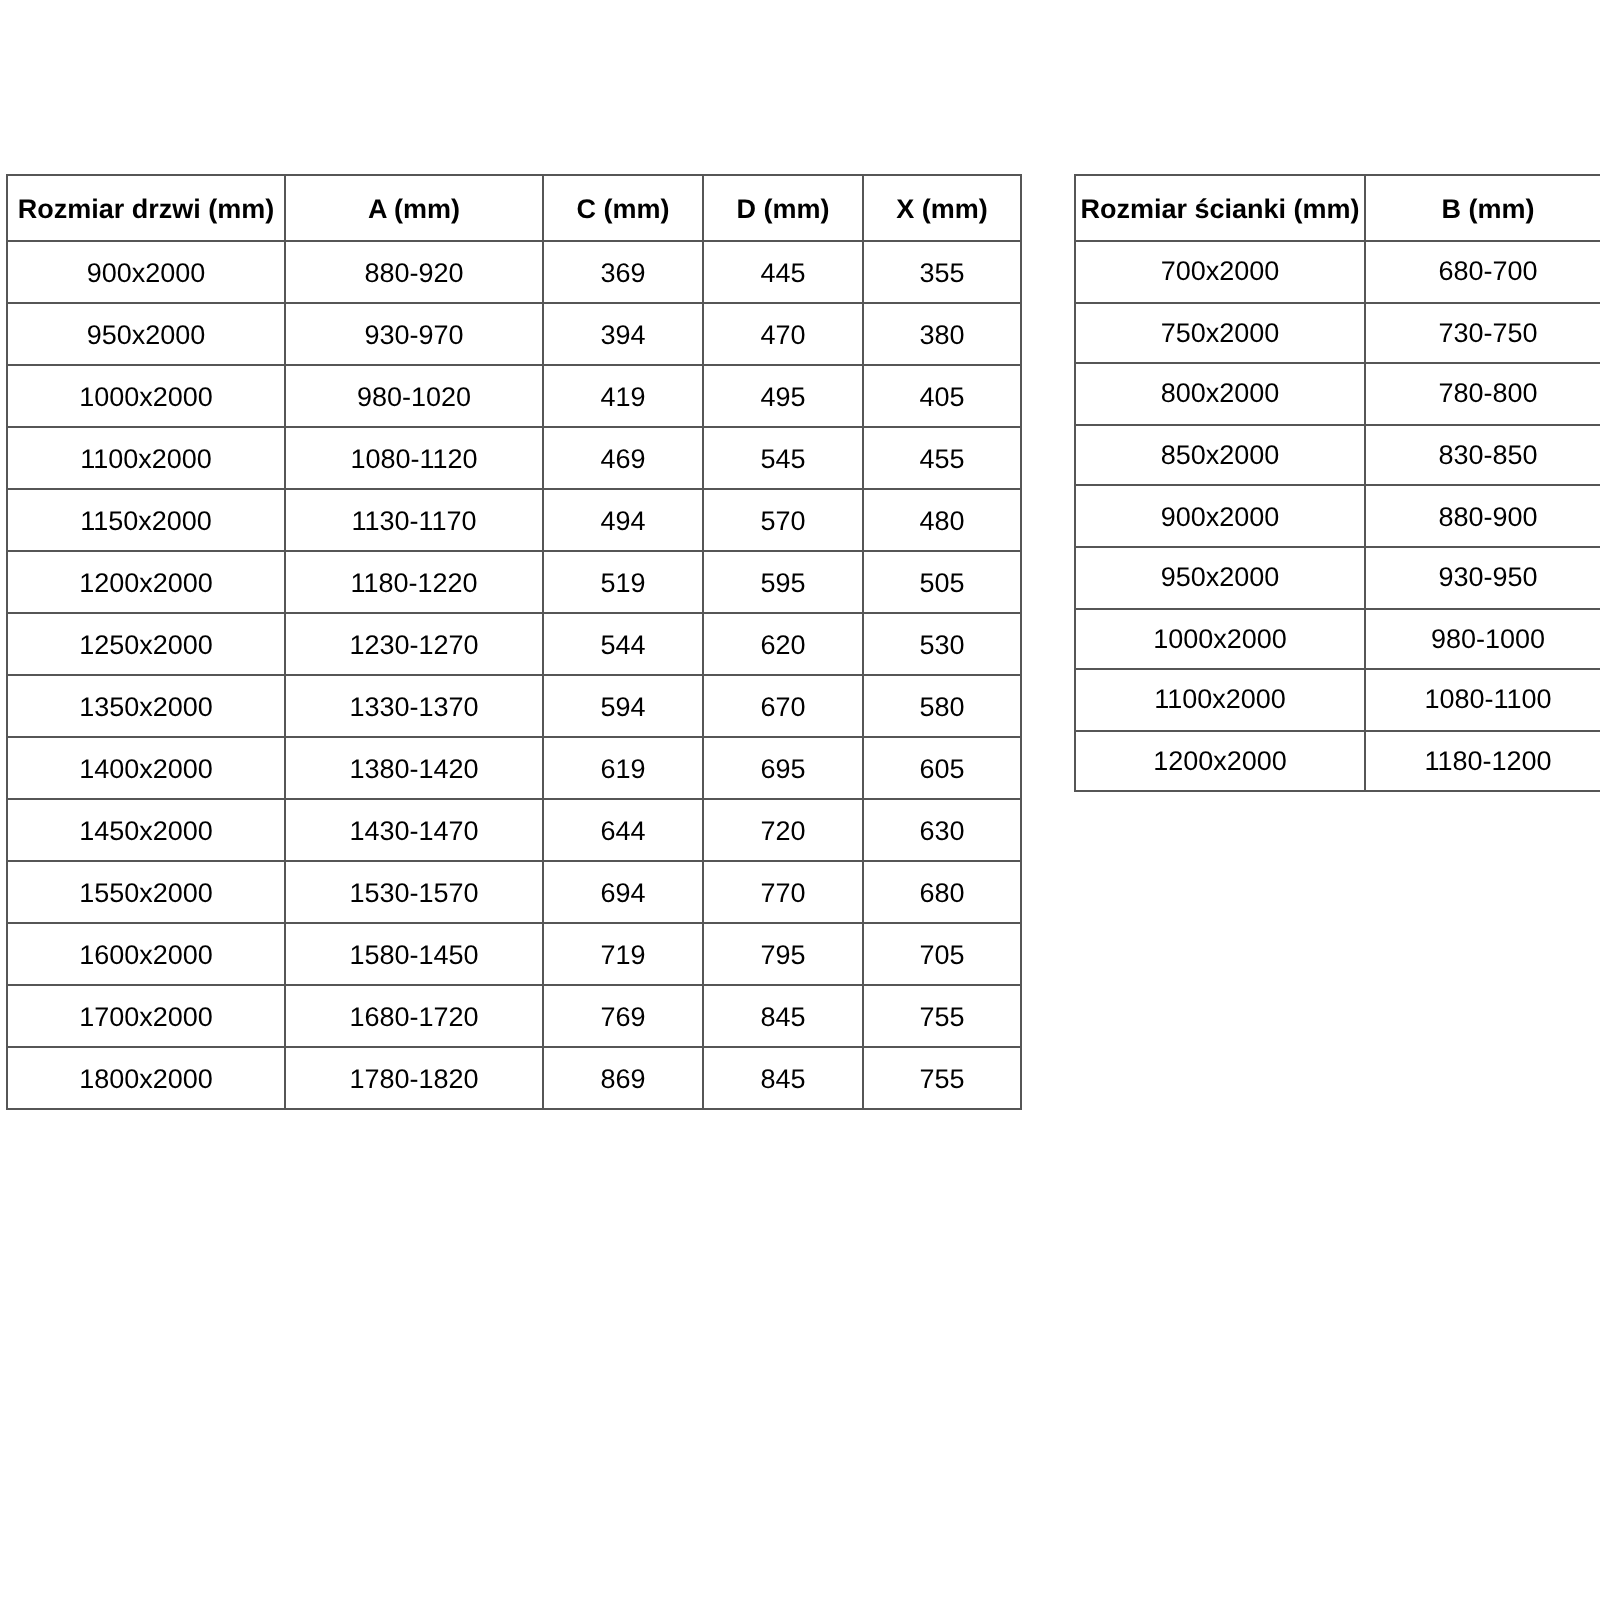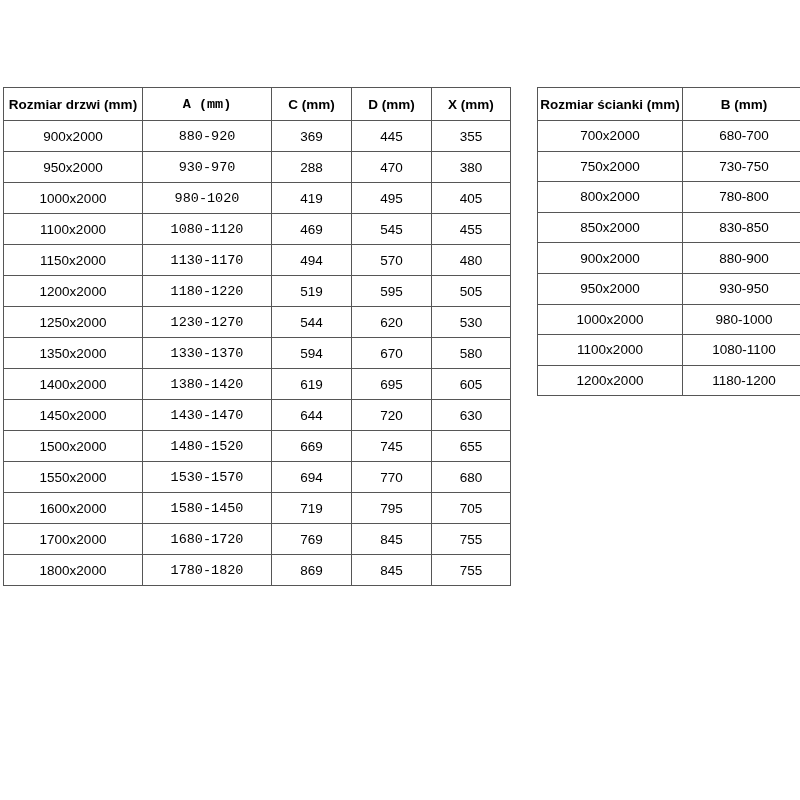--- a/index.html
+++ b/index.html
@@ -37,21 +37,21 @@
   .spec-table td {
     font-weight: normal;
   }
   #door-table {
     left: 3px;
     top: 87px;
     width: 482px;
   }
   #door-table td { height: 30px; }
   #door-table .c0 { width: 134px; }
-  #door-table .c1 { width: 124px; font-family: Liberation Mono, monospace; }
+  #door-table .c1 { width: 124px; }
   #door-table .c2 { width: 75px; }
   #door-table .c3 { width: 75px; }
   #door-table .c4 { width: 74px; }
   #wall-table {
     left: 537px;
     top: 87px;
     width: 258px;
   }
   #wall-table td { height: 29.6px; }
   #wall-table .c0 { width: 140px; }
@@ -75,21 +75,21 @@
         <tr>
           <td class="c0">900x2000</td>
           <td class="c1">880-920</td>
           <td class="c2">369</td>
           <td class="c3">445</td>
           <td class="c4">355</td>
         </tr>
         <tr>
           <td class="c0">950x2000</td>
           <td class="c1">930-970</td>
-          <td class="c2">288</td>
+          <td class="c2">394</td>
           <td class="c3">470</td>
           <td class="c4">380</td>
         </tr>
         <tr>
           <td class="c0">1000x2000</td>
           <td class="c1">980-1020</td>
           <td class="c2">419</td>
           <td class="c3">495</td>
           <td class="c4">405</td>
         </tr>
@@ -136,27 +136,20 @@
           <td class="c4">605</td>
         </tr>
         <tr>
           <td class="c0">1450x2000</td>
           <td class="c1">1430-1470</td>
           <td class="c2">644</td>
           <td class="c3">720</td>
           <td class="c4">630</td>
         </tr>
         <tr>
-          <td class="c0">1500x2000</td>
-          <td class="c1">1480-1520</td>
-          <td class="c2">669</td>
-          <td class="c3">745</td>
-          <td class="c4">655</td>
-        </tr>
-        <tr>
           <td class="c0">1550x2000</td>
           <td class="c1">1530-1570</td>
           <td class="c2">694</td>
           <td class="c3">770</td>
           <td class="c4">680</td>
         </tr>
         <tr>
           <td class="c0">1600x2000</td>
           <td class="c1">1580-1450</td>
           <td class="c2">719</td>

